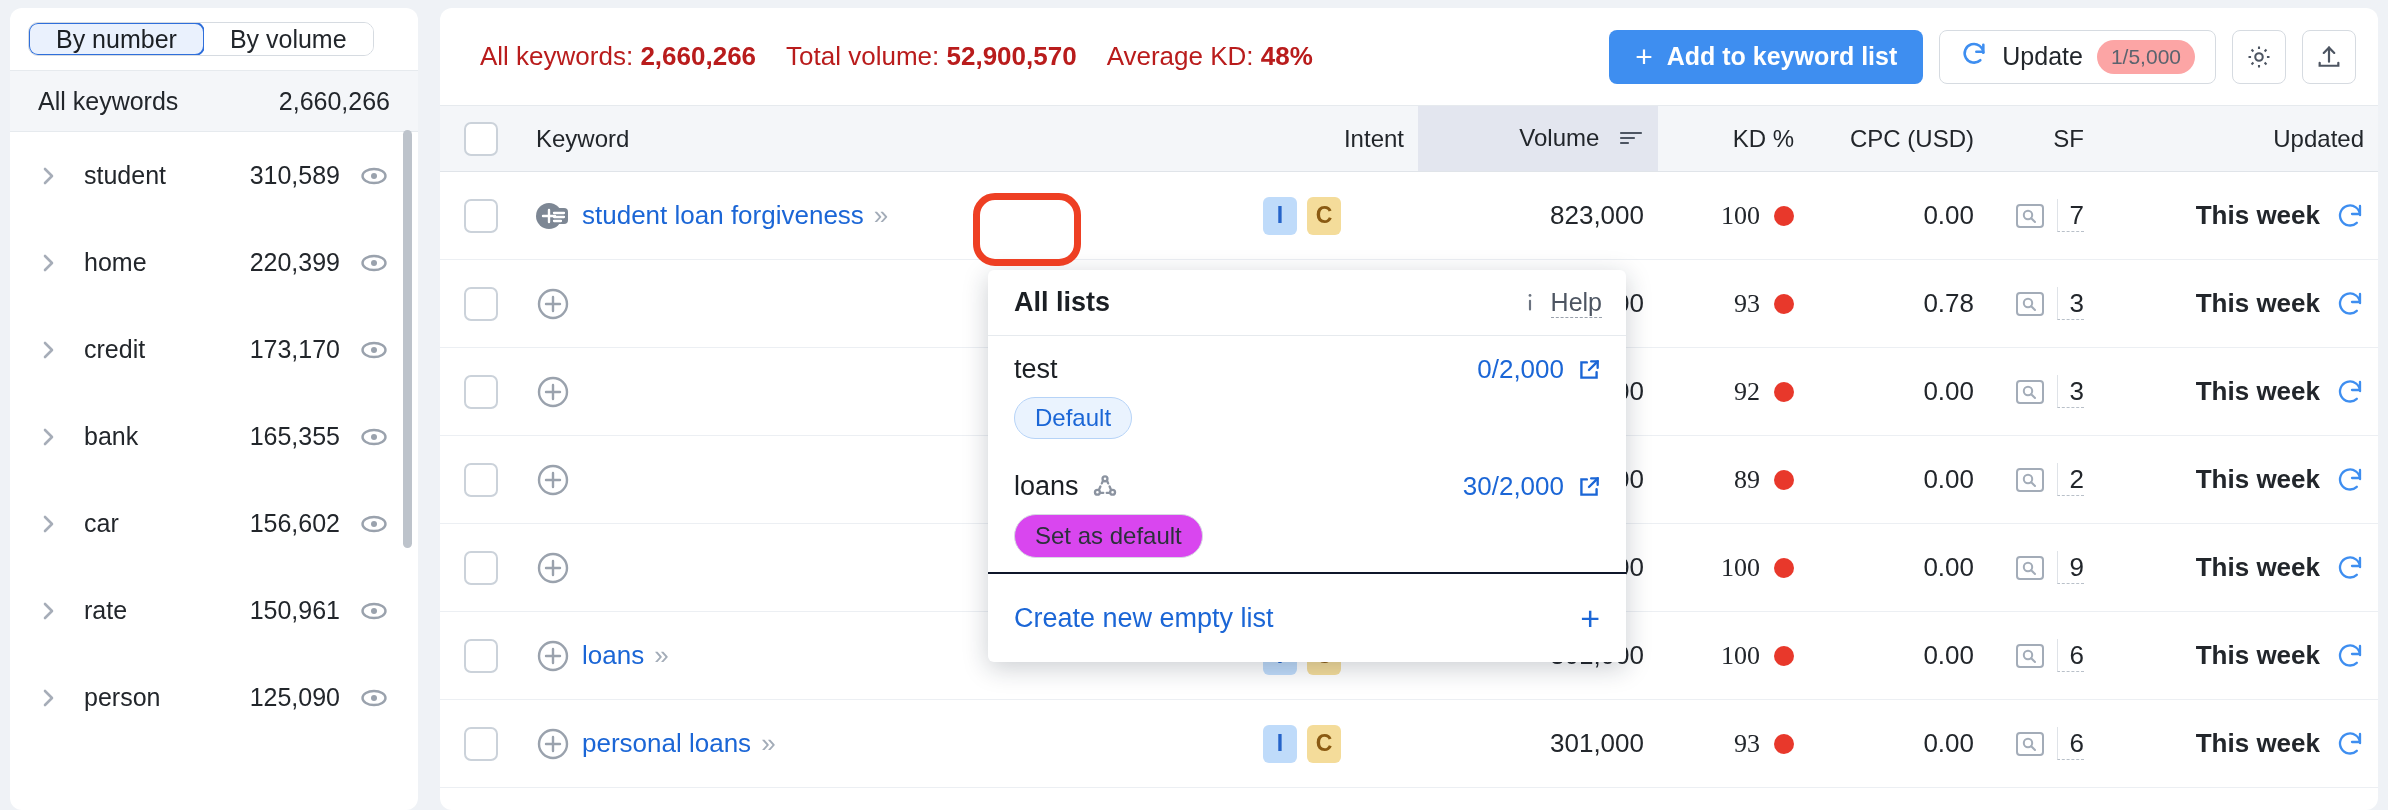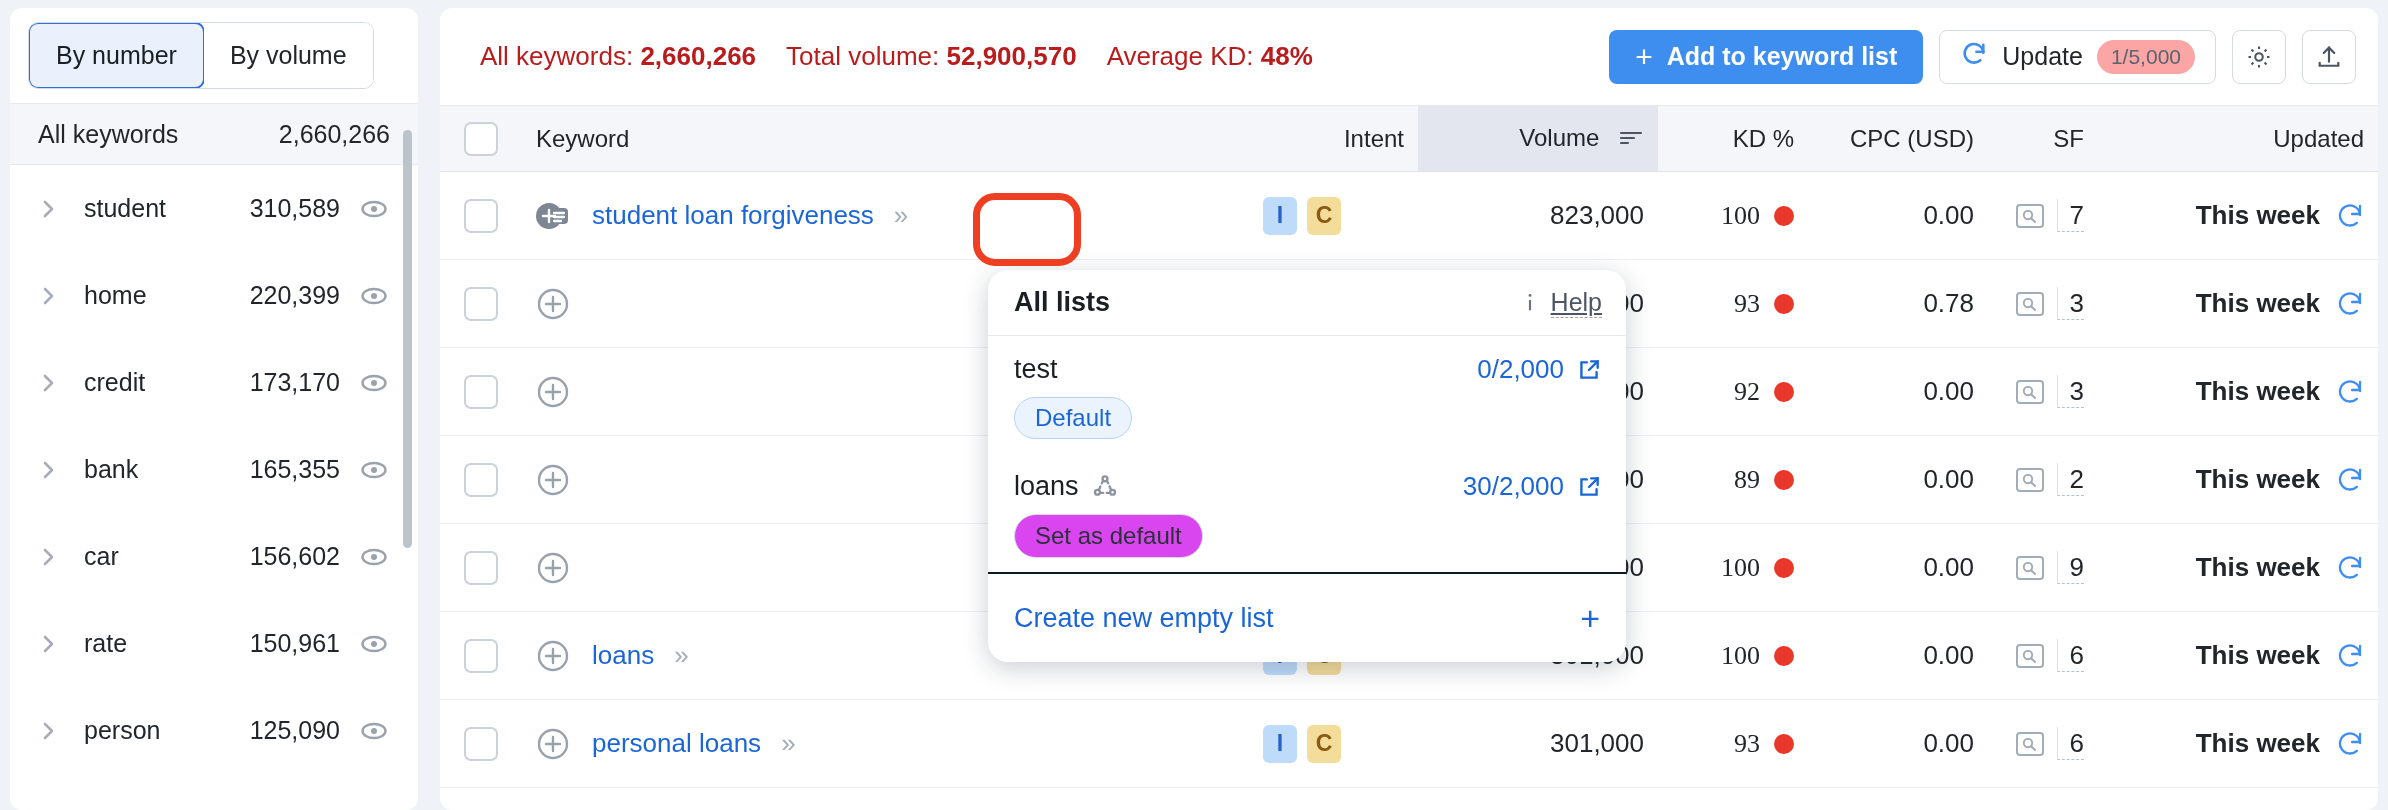--- a/index.html
+++ b/index.html
@@ -19,21 +19,21 @@
     position: relative;
     overflow: hidden;
     height: 802px;
   }
   .seg-wrap { padding: 14px 18px 14px 18px; }
   .segmented {
     display: inline-flex;
     border: 1px solid #d6dbe1;
     border-radius: 10px;
     overflow: hidden;
-    height: 67px;
+    height: 34px;
   }
   .seg-btn {
     display: flex; align-items: center; justify-content: center;
     padding: 0 26px;
     font-size: 25px;
     color: #22262b;
     background: #fff;
     cursor: pointer;
     white-space: nowrap;
   }
@@ -172,21 +172,21 @@
     white-space: nowrap;
   }
   td.kwcell { text-align: left; padding-left: 10px;}
 
   .chkbox {
     width: 34px; height: 34px;
     border: 2px solid #cbd2da; border-radius: 7px;
     background: #fff; margin: 0 auto;
     cursor: pointer;
   }
-  .kw-inner { display: flex; align-items: center; gap: 10px; }
+  .kw-inner { display: flex; align-items: center; gap: 0; }
   .plus-circle {
     width: 34px; height: 34px; flex: 0 0 34px;
     margin-right: 12px;
     cursor: pointer;
   }
   .plus-circle svg { width: 34px; height: 34px; display:block; }
   .kw-link { color: #1b66d6; font-size: 26px; cursor: pointer; }
   .dbl { color: #a3acb8; font-size: 26px; margin-left: 10px; letter-spacing: -2px;}
 
   .intent-wrap { display: flex; gap: 10px; justify-content: flex-start; padding-left: 6px;}
@@ -226,36 +226,36 @@
     pointer-events: none;
     z-index: 40;
   }
 
   
   .popup {
     position: absolute;
     left: 548px; top: 262px;
     width: 638px;
     background: #fff;
-    border-radius: 20px;
+    border-radius: 6px;
     box-shadow: 0 6px 26px rgba(20,30,50,.22);
     z-index: 30;
     overflow: hidden;
   }
   .pop-head {
     display: flex; align-items: center;
     height: 66px;
     padding: 0 24px 0 26px;
     border-bottom: 1px solid #e6eaee;
   }
   .pop-title { font-size: 27px; font-weight: bold; color: #1b1f24; }
   .pop-help { margin-left: auto; display: flex; align-items: center; gap: 10px; cursor: pointer;}
   .info-ic { width: 22px; height: 26px; }
   .info-ic svg { width: 22px; height: 26px; display:block;}
-  .help-txt { font-size: 25px; color: #4d5562; border-bottom: 1px dashed #9aa2ad; text-decoration: underline; }
+  .help-txt { font-size: 25px; color: #4d5562; border-bottom: 1px dashed #9aa2ad; }
 
   .pop-item { padding: 18px 24px 14px 26px; }
   .pop-item-top { display: flex; align-items: center; }
   .pop-name { font-size: 27px; color: #1b1f24; display: flex; align-items: center; gap: 12px;}
   .share-ic svg { width: 28px; height: 28px; display: block; }
   .pop-count {
     margin-left: auto; display: flex; align-items: center; gap: 12px;
     color: #1b66d6; font-size: 26px; cursor: pointer;
   }
   .ext-ic svg { width: 26px; height: 26px; display:block; }

